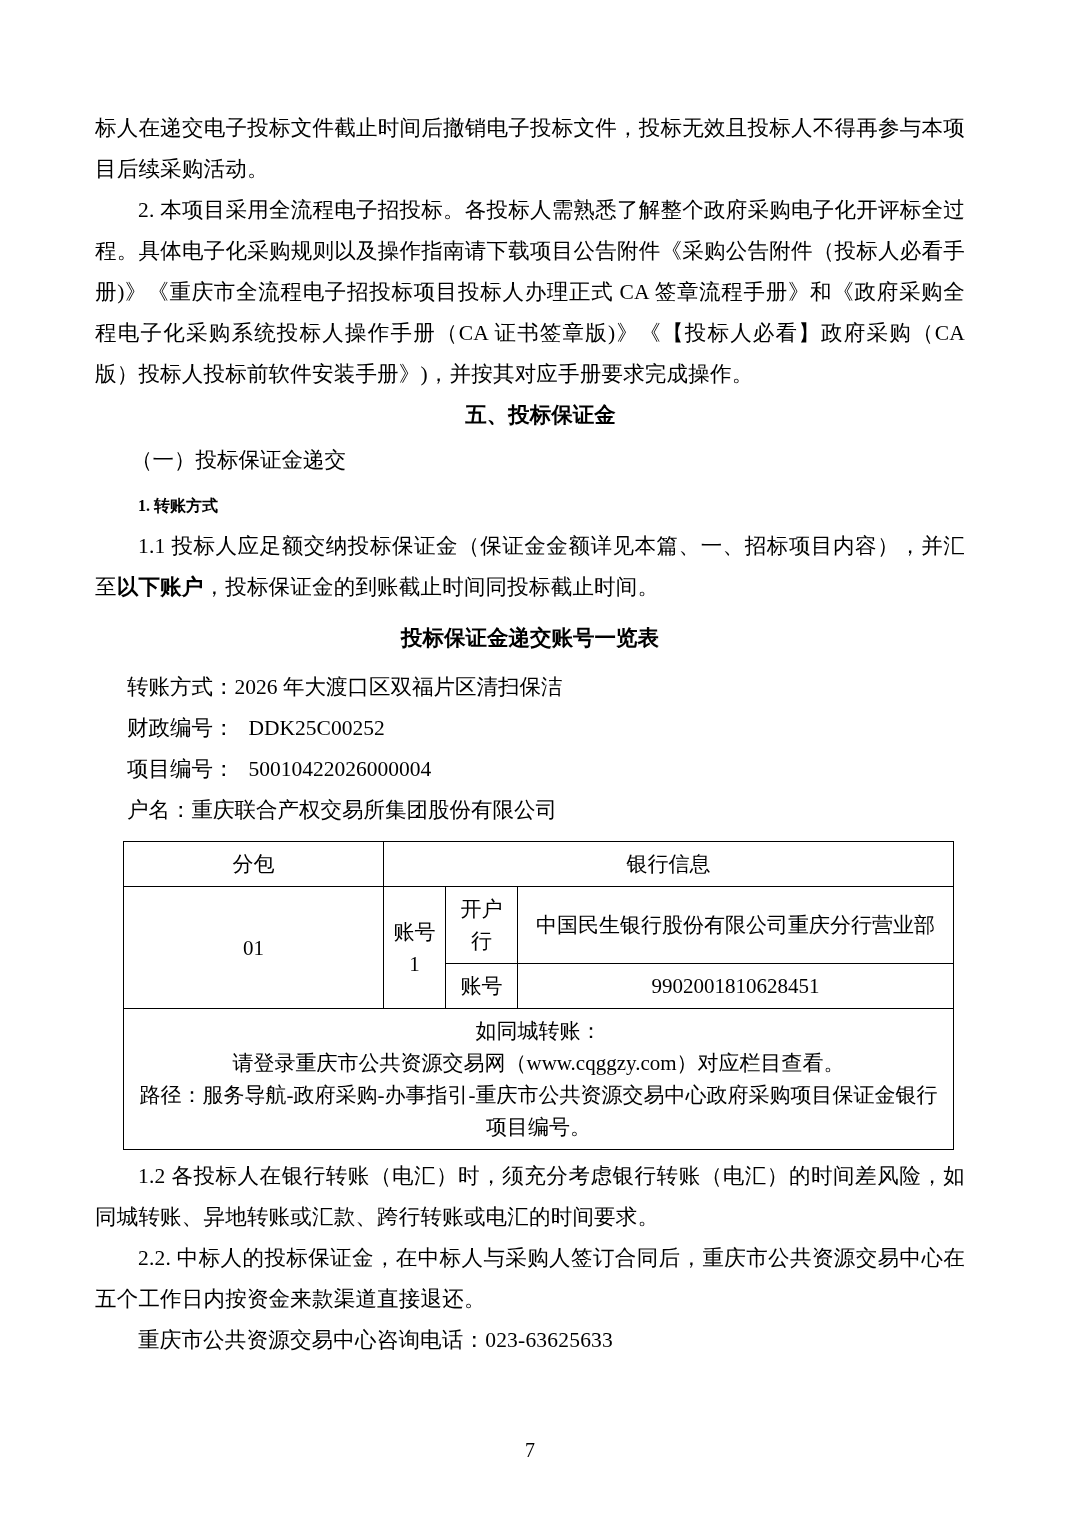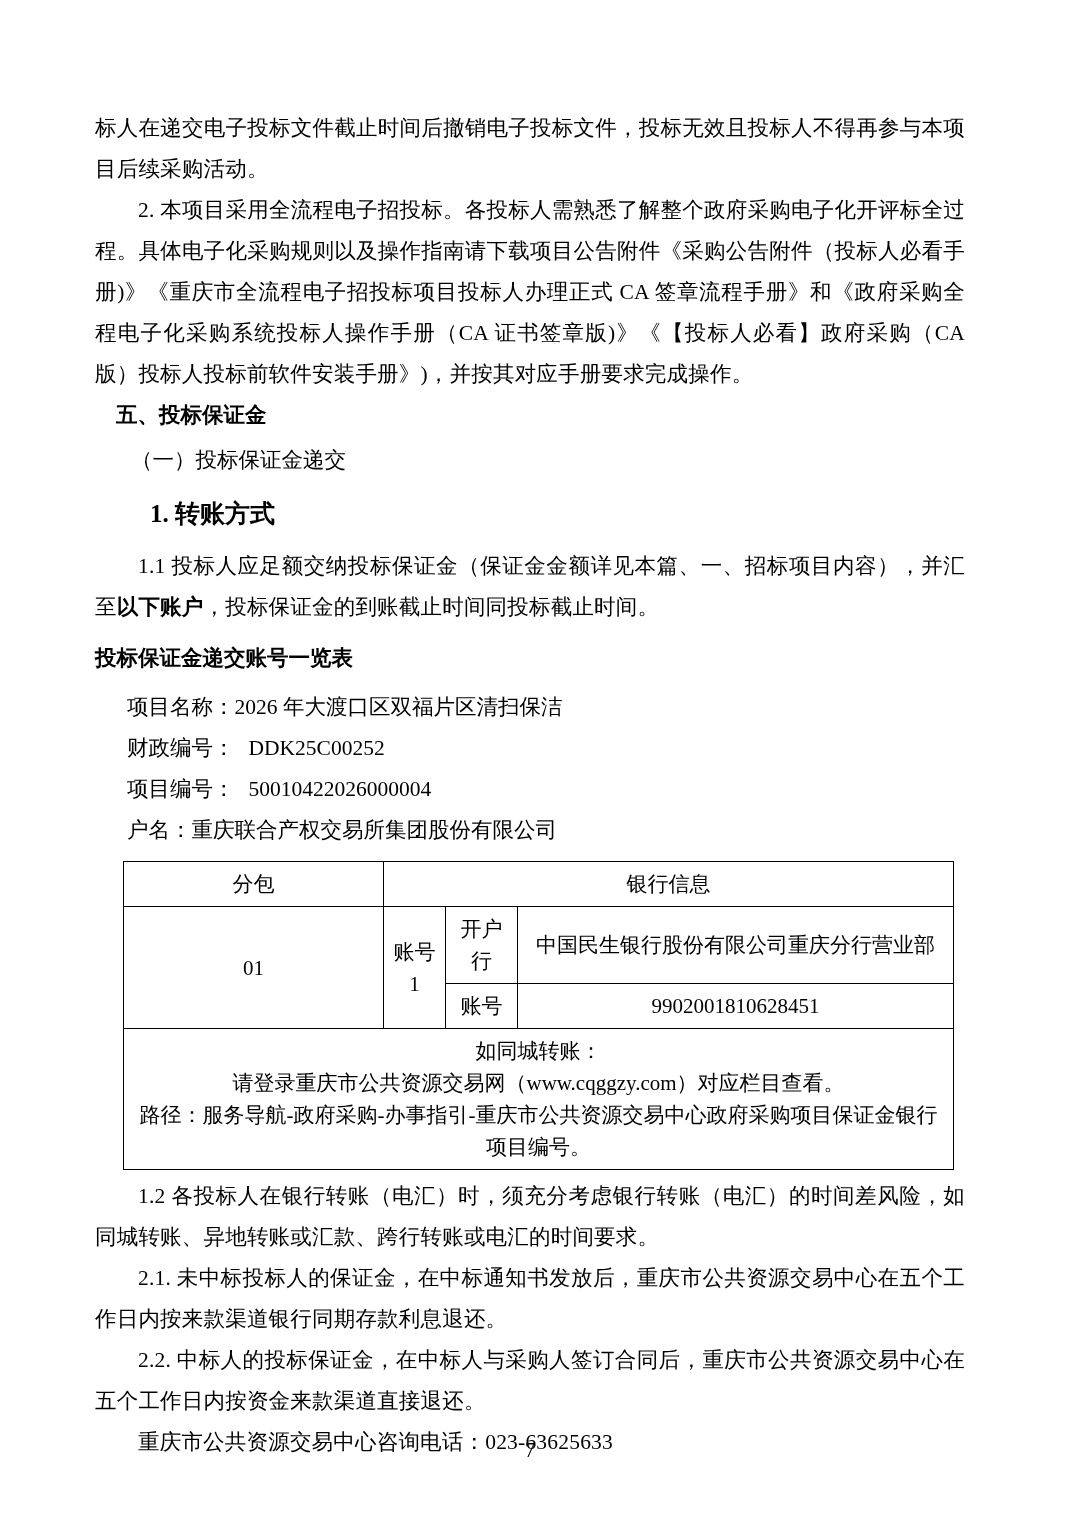--- a/index.html
+++ b/index.html
@@ -33,40 +33,41 @@
   }
   .indent {
     text-indent: 43px;
   }
   .heading {
     font-size: 21.5px;
     line-height: 41px;
     font-weight: bold;
     margin: 0;
     text-indent: 21px;
+    text-align: center;
   }
   .heading-sub {
-    font-size: 25px;
+    font-size: 16px;
     line-height: 41px;
     font-weight: bold;
-    margin: 12px;
+    margin: 0;
     text-indent: 43px;
   }
   .plain-sub {
     font-size: 21.5px;
     line-height: 41px;
     margin: 4px;
     text-indent: 32px;
   }
   .bold-inline { font-weight: bold; }
   .table-title {
     font-size: 21.5px;
     line-height: 41px;
     font-weight: bold;
-    text-align: left;
+    text-align: center;
     margin: 10px 0 8px 0;
   }
   .info-line {
     font-size: 21.5px;
     line-height: 41px;
     margin: 0;
     text-indent: 32px;
   }
   .info-line .gap { display: inline-block; width: 14px; }
   table.acct {
@@ -113,21 +114,21 @@
   <p class="heading">五、投标保证金</p>
 
   <p class="plain-sub">（一）投标保证金递交</p>
 
   <p class="heading-sub">1. 转账方式</p>
 
   <p class="para indent"><span>1.1 投标人应足额交纳投标保证金（保证金金额详见本篇、一、招标项目内容），并汇至</span><span class="bold-inline">以下账户</span><span>，投标保证金的到账截止时间同投标截止时间。</span></p>
 
   <p class="table-title">投标保证金递交账号一览表</p>
 
-  <p class="info-line"><span>项目名称：</span><span>2026 年大渡口区双福片区清扫保洁</span></p>
+  <p class="info-line"><span>转账方式：</span><span>2026 年大渡口区双福片区清扫保洁</span></p>
 
   <p class="info-line"><span>财政编号：</span><span class="gap"></span><span>DDK25C00252</span></p>
 
   <p class="info-line"><span>项目编号：</span><span class="gap"></span><span>50010422026000004</span></p>
 
   <p class="info-line"><span>户名：</span><span>重庆联合产权交易所集团股份有限公司</span></p>
 
   <table class="acct">
     <colgroup>
       <col style="width:260px">
@@ -157,21 +158,20 @@
           <span>路径：服务导航-政府采购-办事指引-重庆市公共资源交易中心政府采购项目保证金银行</span><br>
           <span>项目编号。</span>
         </td>
       </tr>
     </tbody>
   </table>
 
   <p class="para indent after-table">1.2 各投标人在银行转账（电汇）时，须充分考虑银行转账（电汇）的时间差风险，如同城转账、异地转账或汇款、跨行转账或电汇的时间要求。</p>
 
 
-  <p class="para indent">2.1. 未中标投标人的保证金，在中标通知书发放后，重庆市公共资源交易中心在五个工作日内按来款渠道银行同期存款利息退还。</p>
 
   <p class="para indent">2.2. 中标人的投标保证金，在中标人与采购人签订合同后，重庆市公共资源交易中心在五个工作日内按资金来款渠道直接退还。</p>
 
   <p class="para indent">重庆市公共资源交易中心咨询电话：023-63625633</p>
 
   <div class="footer-num">7</div>
 
 </div>
 
 </body></html>

